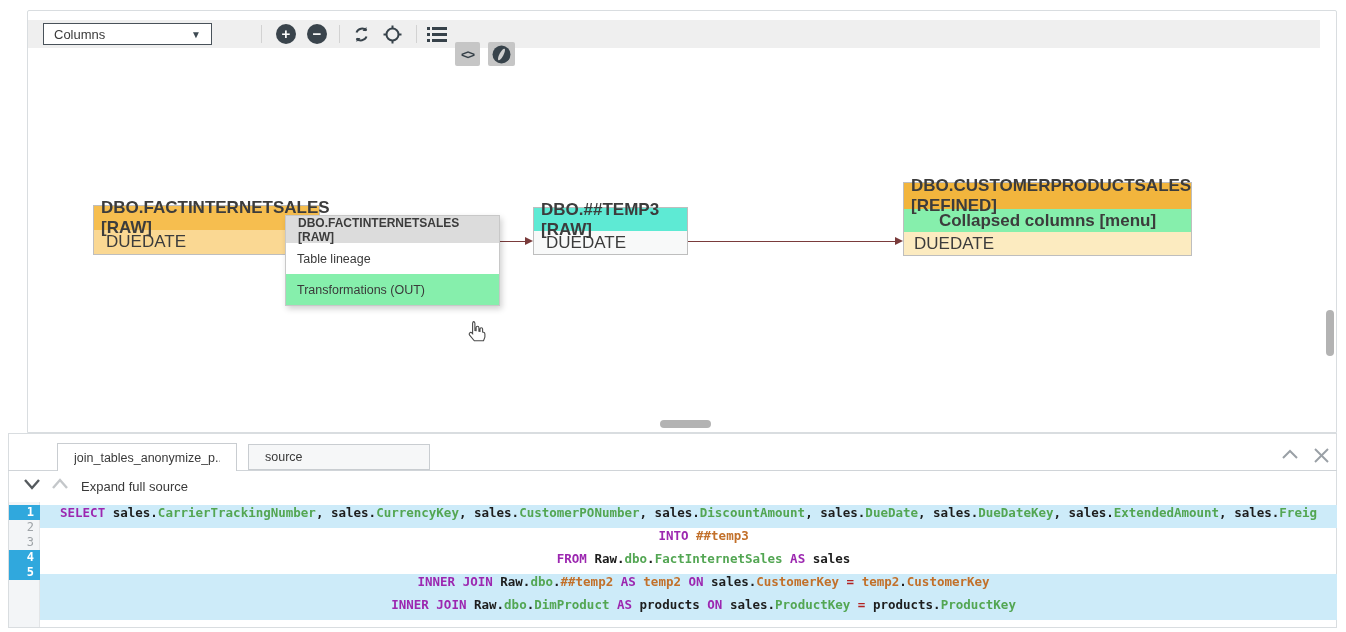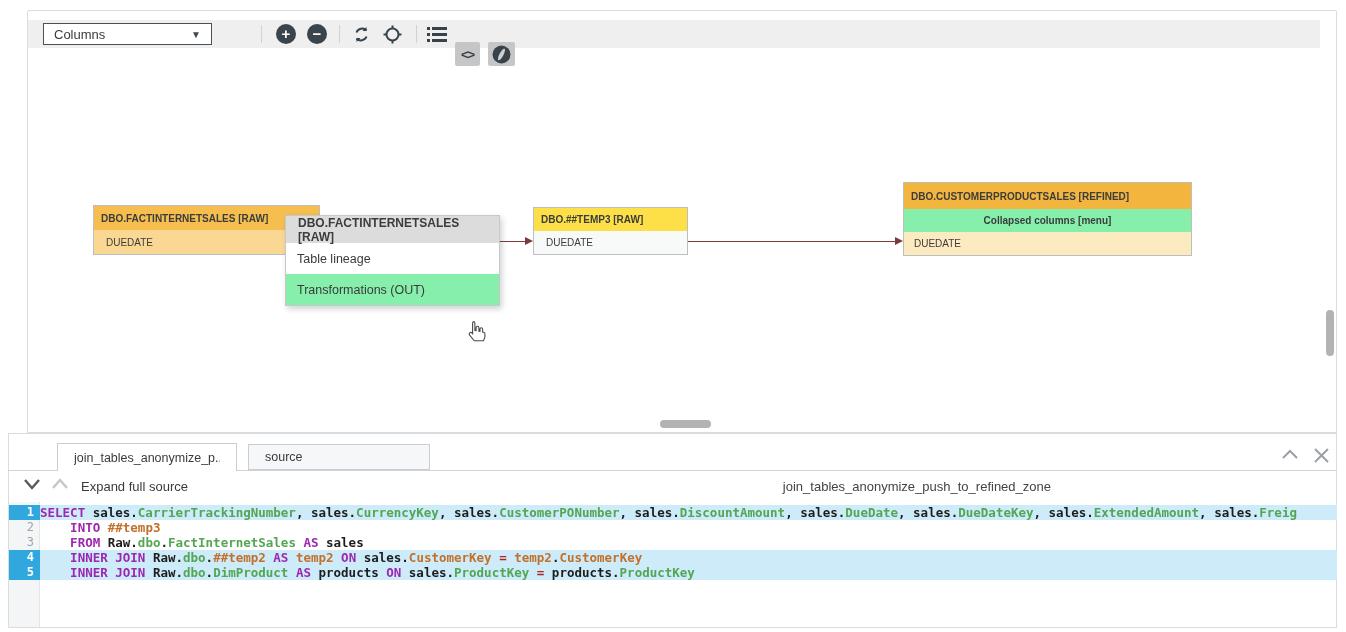--- a/index.html
+++ b/index.html
@@ -20,28 +20,28 @@
   .dropdown .caret { margin-left:auto; font-size:10px; color:#3E4A52; }
   .tb-sep { position:absolute; top:5px; width:1px; height:18px; background:#D2D2D2; }
   .circle-btn { position:absolute; top:24px; width:20px; height:20px; border-radius:50%; background:#3A444C;
     color:#fff; font-size:15px; font-weight:bold; line-height:19px; text-align:center; }
   .chip { position:absolute; top:22px; height:24px; background:#C6C6C6; border-radius:2px;
     display:flex; align-items:center; justify-content:center; }
   .icon-btn { position:absolute; }
   .code-glyph { font-size:13px; font-weight:bold; color:#343F47; letter-spacing:-1px; }
 
   
-  .node { position:absolute; border:1px solid #BEBEBE; font-size:10px; color:#3C3C3C; }
+  .node { position:absolute; border:1px solid #BEBEBE; font-size:17px; color:#3C3C3C; }
   .node .hdr { font-weight:bold; display:flex; align-items:center; padding:0 7px; }
   .node .row { display:flex; align-items:center; padding:0 12px; }
   .node1 { left:93px; top:205px; width:227px; }
   .node1 .hdr { height:24px; background:#F6BE4F; }
   .node1 .row { height:24px; background:#FAD893; }
   .node2 { left:533px; top:207px; width:155px; }
-  .node2 .hdr { height:23px; background:#fde047; }
+  .node2 .hdr { height:23px; background:#5eead4; }
   .node2 .row { height:23px; background:#F8F9F9; }
   .node3 { left:903px; top:182px; width:289px; }
   .node3 .hdr { height:26px; background:#F2B53D; }
   .node3 .collapsed { height:23px; background:#86efac; font-weight:bold; justify-content:center; display:flex; align-items:center; }
   .node3 .row { height:23px; background:#FCEBC0; padding-left:10px; }
 
   
   .edge { position:absolute; height:1px; background:#7A3B3B; }
   .arrowhead { position:absolute; width:0; height:0; border-top:4px solid transparent;
     border-bottom:4px solid transparent; border-left:8px solid #7A3B3B; }
@@ -76,21 +76,21 @@
   .expand-label { font-size:13px; color:#3A3A3A; margin-left:11px; }
   .source-name { margin-left:auto; margin-right:8px; font-size:13px; color:#444; }
 
   
   .gutter-bg { position:absolute; left:9px; top:502px; width:31px; height:125px; background:#F3F5F7; border-right:1px solid #E3E5E7; }
   .gutter { position:absolute; left:9px; top:505px; width:31px; font-family:"DejaVu Sans Mono", monospace; font-size:12px; }
   .gutter .gut { height:15px; line-height:15px; text-align:right; padding-right:6px; color:#9FA4A8; }
   .gutter .gut.hl { background:#30A8DD; color:#fff; font-weight:bold; }
   .code { position:absolute; left:40px; top:505px; width:1297px; font-family:"DejaVu Sans Mono", monospace;
     font-size:12.5px; font-weight:bold; overflow:hidden; }
-  .code-line { height:15px; line-height:15px; white-space:pre; }
+  .code-line { height:23px; line-height:15px; white-space:pre;text-align:center; }
   .code-line.hl { background:#CDEBF9; }
   .tk-p { color:#1D1D1D; }
   .tk-k { color:#9C27B0; }
   .tk-g { color:#53A653; }
   .tk-o { color:#C2702A; }
   .tk-r { color:#B22222; }
 </style>
 </head>
 <body>
 
@@ -214,21 +214,20 @@
       <svg width="20" height="14" viewBox="0 0 20 14" fill="none" stroke="#555A5E" stroke-width="2.4">
         <polyline points="3,3 10,11 17,3"></polyline>
       </svg>
     </div>
     <div style="margin-left:8px">
       <svg width="20" height="14" viewBox="0 0 20 14" fill="none" stroke="#C4C7CA" stroke-width="2.4">
         <polyline points="3,11 10,3 17,11"></polyline>
       </svg>
     </div>
     <span class="expand-label">Expand full source</span>
-    <span class="source-name">join_tables_anonymize_push_to_refined_zone</span>
   </div>
 
   <div class="gutter-bg"></div>
   <div class="gutter" id="gutter">
       <div class="gut hl">1</div>
       <div class="gut">2</div>
       <div class="gut">3</div>
       <div class="gut hl">4</div>
       <div class="gut hl">5</div>
     </div>

